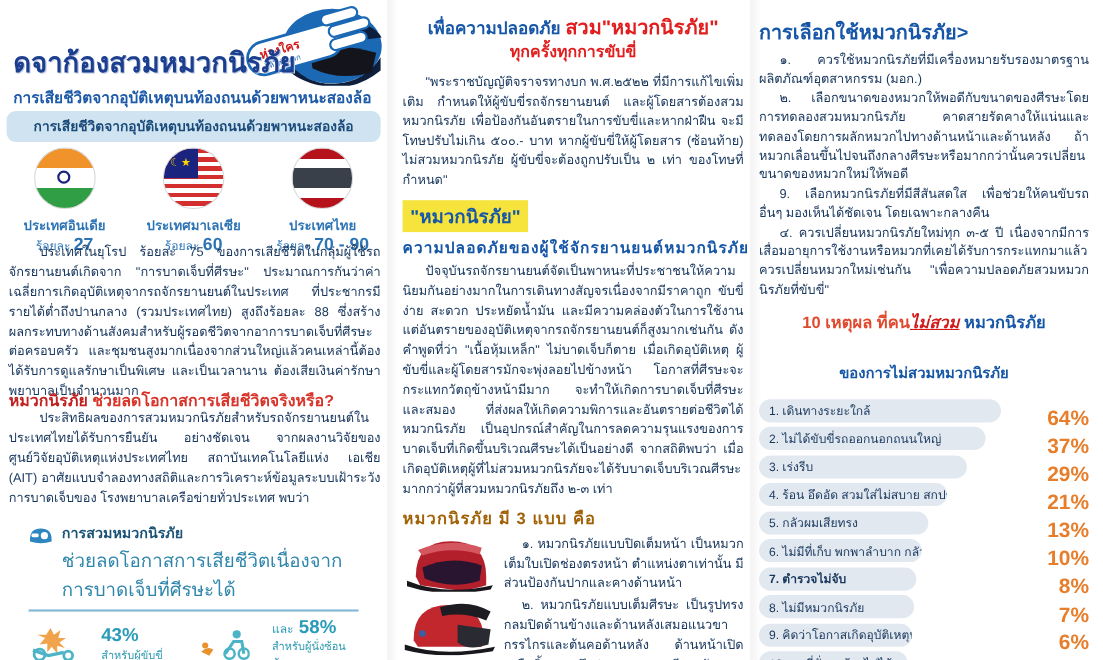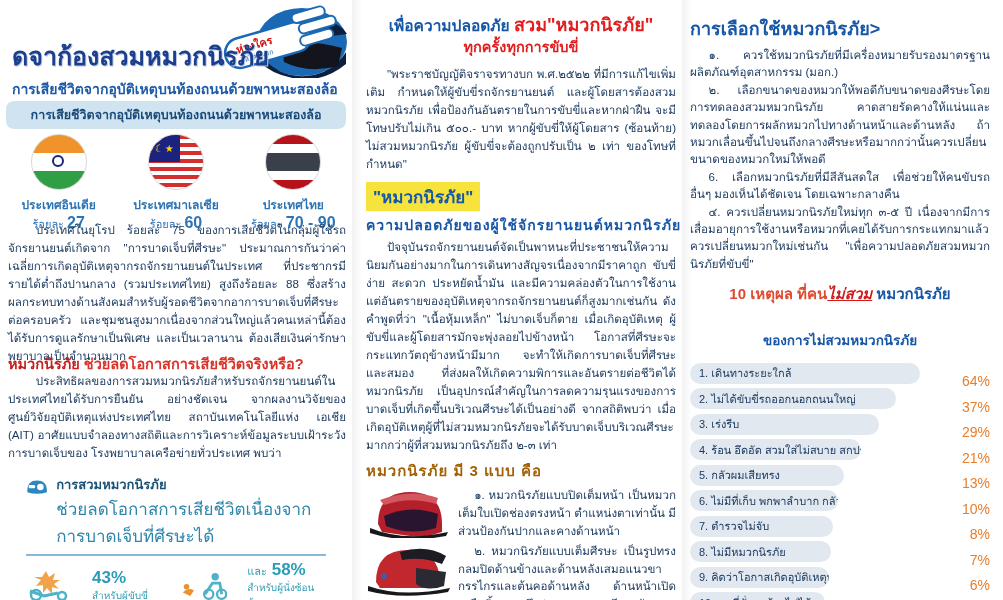--- a/index.html
+++ b/index.html
@@ -66,21 +66,21 @@
   .r-head { font-size:18px; font-weight:bold; color:#1656a7; margin-bottom:3px; }
   .r-item { font-size:11.6px; line-height:1.5; text-align:justify; text-indent:1.6em; color:#17365d; }
   .reasons-title { text-align:center; margin-top:10px; line-height:1.45; font-weight:bold; }
   .rt-orange { color:#e0492e; font-size:15px; }
   .rt-noswam { color:#d11a1a; font-size:15px; font-style:italic; text-decoration:underline; }
   .rt-blue15 { color:#1656a7; font-size:15px; }
   .rt-sub { color:#1656a7; font-size:13.5px; }
   .reason-rows { margin-top:9px; }
   .reason-row { display:flex; align-items:center; height:25.5px;gap:42px; }
   .reason-pill { background:#e2e8ef; border-radius:11px; height:21px; display:flex; align-items:center; padding:0 9px; font-size:11px; color:#17365d; white-space:nowrap; overflow:hidden; }
-  .reason-val { margin-left:auto; color:#e87d2a; font-weight:normal; font-size:14px;margin-top:16px; }
+  .reason-val { margin-left:auto; color:#e87d2a; font-weight:bold; font-size:19px;margin-top:16px; }
 </style>
 </head>
 <body>
 
 <div class="page">
   <div class="fold f1"></div>
   <div class="fold f2"></div>
 
   <div class="col-left">
 
@@ -213,21 +213,21 @@
       </svg>
       <div class="para type-text">๒. หมวกนิรภัยแบบเต็มศีรษะ เป็นรูปทรงกลมปิดด้านข้างและด้านหลังเสมอแนวขากรรไกรและต้นคอด้านหลัง ด้านหน้าเปิดเหนือคิ้วลงมาถึงปลายคาง และมีสายรัดคาง</div>
     </div>
 
   </div>
 
   <div class="col-right">
     <div class="r-head">การเลือกใช้หมวกนิรภัย&gt;</div>
     <p class="r-item">๑. ควรใช้หมวกนิรภัยที่มีเครื่องหมายรับรองมาตรฐานผลิตภัณฑ์อุตสาหกรรม (มอก.)</p>
     <p class="r-item">๒. เลือกขนาดของหมวกให้พอดีกับขนาดของศีรษะโดยการทดลองสวมหมวกนิรภัย คาดสายรัดคางให้แน่นและทดลองโดยการผลักหมวกไปทางด้านหน้าและด้านหลัง ถ้าหมวกเลื่อนขึ้นไปจนถึงกลางศีรษะหรือมากกว่านั้นควรเปลี่ยนขนาดของหมวกใหม่ให้พอดี</p>
-    <p class="r-item">6. เลือกหมวกนิรภัยที่มีสีสันสดใส เพื่อช่วยให้คนขับรถอื่นๆ มองเห็นได้ชัดเจน โดยเฉพาะกลางคืน</p>
+    <p class="r-item">9. เลือกหมวกนิรภัยที่มีสีสันสดใส เพื่อช่วยให้คนขับรถอื่นๆ มองเห็นได้ชัดเจน โดยเฉพาะกลางคืน</p>
     <p class="r-item">๔. ควรเปลี่ยนหมวกนิรภัยใหม่ทุก ๓-๕ ปี เนื่องจากมีการเสื่อมอายุการใช้งานหรือหมวกที่เคยได้รับการกระแทกมาแล้ว ควรเปลี่ยนหมวกใหม่เช่นกัน "เพื่อความปลอดภัยสวมหมวกนิรภัยที่ขับขี่"</p>
 
     <div class="reasons-title">
       <span class="rt-orange">10 เหตุผล ที่คน</span><span class="rt-noswam">ไม่สวม</span><span class="rt-blue15"> หมวกนิรภัย</span><br>
       <br>
       <span class="rt-sub">ของการไม่สวมหมวกนิรภัย</span>
     </div>
 
     <div class="reason-rows">
 
@@ -255,21 +255,21 @@
           <div class="reason-pill" style="width: 51.36%;">5. กลัวผมเสียทรง</div>
           <div class="reason-val">13%</div>
         </div>
 
         <div class="reason-row">
           <div class="reason-pill" style="width: 49.2%;">6. ไม่มีที่เก็บ พกพาลำบาก กลัวหาย</div>
           <div class="reason-val">10%</div>
         </div>
 
         <div class="reason-row">
-          <div class="reason-pill" style="width: 47.76%;">7. ตำรวจไม่จับ</div>
+          <div class="reason-pill" style="width: 47.76%; font-weight: bold;">7. ตำรวจไม่จับ</div>
           <div class="reason-val">8%</div>
         </div>
 
         <div class="reason-row">
           <div class="reason-pill" style="width: 47.04%;">8. ไม่มีหมวกนิรภัย</div>
           <div class="reason-val">7%</div>
         </div>
 
         <div class="reason-row">
           <div class="reason-pill" style="width: 46.32%;">9. คิดว่าโอกาสเกิดอุบัติเหตุน้อย</div>

